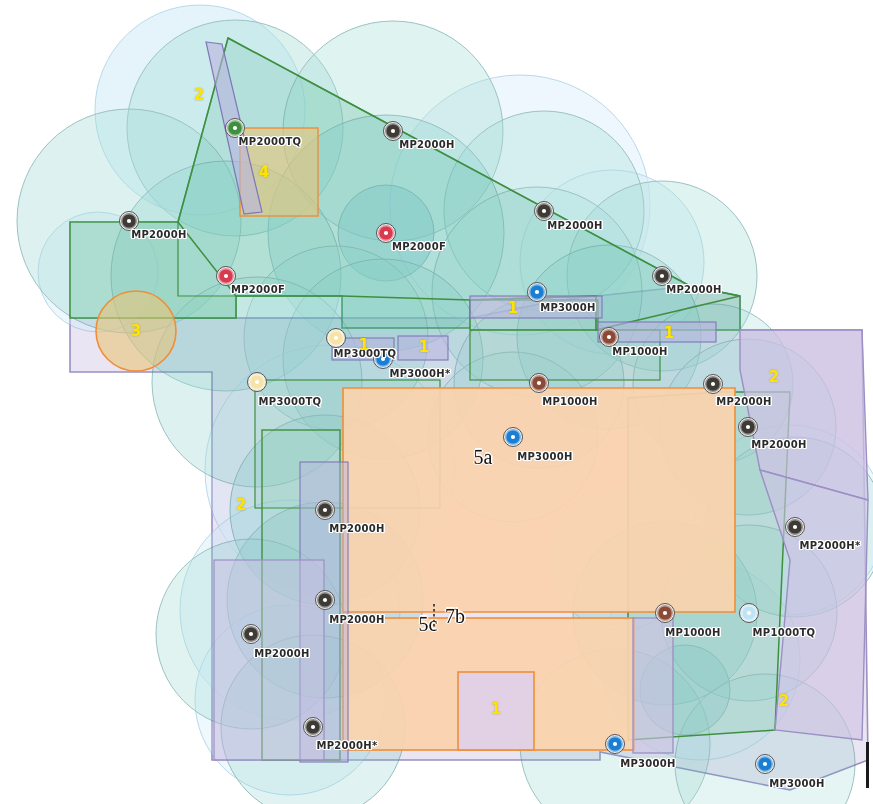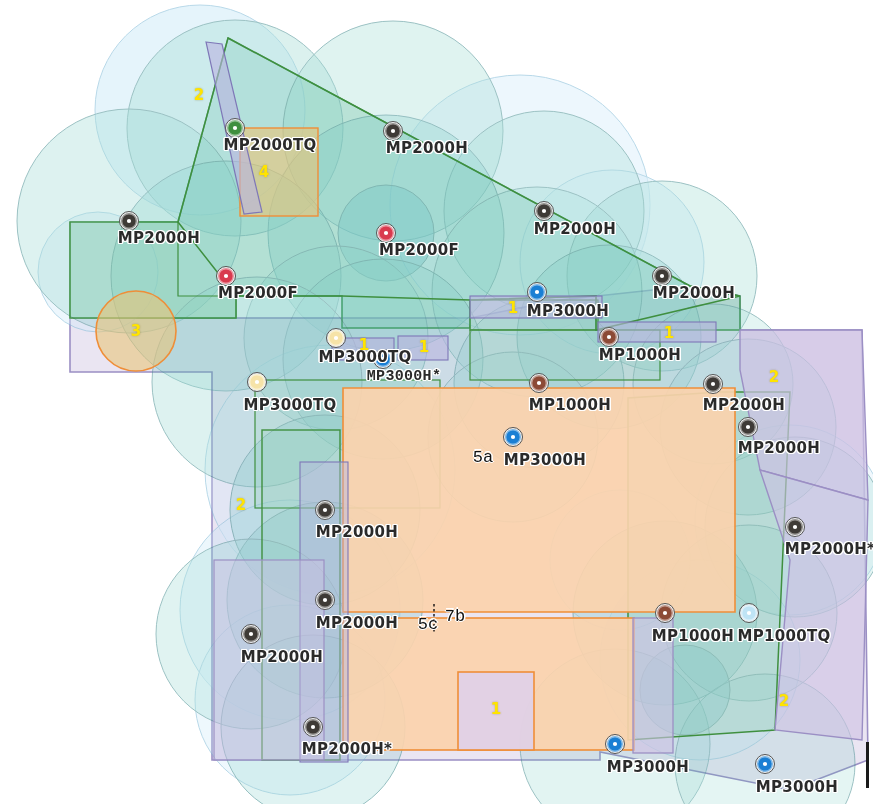--- a/index.html
+++ b/index.html
@@ -9,21 +9,21 @@
     font-family:"DejaVu Sans","Liberation Sans",sans-serif;
     overflow:hidden;
   }
   #stage{position:relative;width:873px;height:804px;background:#fff;}
   #plan{position:absolute;left:0;top:0;width:873px;height:804px;}
 
   
   .dev-label{
     position:absolute;
     font-family:"DejaVu Sans","Liberation Sans",sans-serif;
-    font-size:15px;
+    font-size:10px;
     font-weight:700;
     letter-spacing:0.3px;
     color:#2a2a2a;
     white-space:nowrap;
     transform:translate(-50%,0);
     text-shadow:
       -1.4px 0 #fff, 1.4px 0 #fff, 0 -1.4px #fff, 0 1.4px #fff,
       -1px -1px #fff, 1px -1px #fff, -1px 1px #fff, 1px 1px #fff;
     pointer-events:none;
   }
@@ -32,22 +32,22 @@
     font-family:"DejaVu Sans","Liberation Sans",sans-serif;
     font-size:15px;
     font-weight:700;
     color:#ffe400;
     transform:translate(-50%,-50%);
     text-shadow:0 0 2px rgba(120,100,0,.45);
     pointer-events:none;
   }
   .ann{
     position:absolute;
-    font-family:Liberation Mono, monospace;
-    font-size:17px;
+    font-family:Liberation Serif, serif;
+    font-size:20px;
     font-weight:400;
     color:#111;
     white-space:nowrap;
     transform:translate(-50%,-50%);
     text-shadow:-1.4px 0 #fff,1.4px 0 #fff,0 -1.4px #fff,0 1.4px #fff;
     pointer-events:none;
   }
   .hotspot{
     position:absolute;width:20px;height:20px;
     transform:translate(-50%,-50%);
@@ -296,21 +296,21 @@
       <div class="dev-label" style="left: 270px; top: 136px;">MP2000TQ</div>
       <div class="dev-label" style="left: 427px; top: 139px;">MP2000H</div>
       <div class="dev-label" style="left: 159px; top: 229px;">MP2000H</div>
       <div class="dev-label" style="left: 575px; top: 220px;">MP2000H</div>
       <div class="dev-label" style="left: 419px; top: 241px;">MP2000F</div>
       <div class="dev-label" style="left: 258px; top: 284px;">MP2000F</div>
       <div class="dev-label" style="left: 694px; top: 284px;">MP2000H</div>
       <div class="dev-label" style="left: 568px; top: 302px;">MP3000H</div>
       <div class="dev-label" style="left: 640px; top: 346px;">MP1000H</div>
       <div class="dev-label" style="left: 365px; top: 348px;">MP3000TQ</div>
-      <div class="dev-label" style="left: 404px; top: 368px; font-family: Liberation Mono, monospace;">MP3000H*</div>
+      <div class="dev-label" style="left: 420px; top: 368px;">MP3000H*</div>
       <div class="dev-label" style="left: 290px; top: 396px;">MP3000TQ</div>
       <div class="dev-label" style="left: 570px; top: 396px;">MP1000H</div>
       <div class="dev-label" style="left: 744px; top: 396px;">MP2000H</div>
       <div class="dev-label" style="left: 545px; top: 451px;">MP3000H</div>
       <div class="dev-label" style="left: 779px; top: 439px;">MP2000H</div>
       <div class="dev-label" style="left: 357px; top: 523px;">MP2000H</div>
       <div class="dev-label" style="left: 830px; top: 540px;">MP2000H*</div>
       <div class="dev-label" style="left: 357px; top: 614px;">MP2000H</div>
       <div class="dev-label" style="left: 282px; top: 648px;">MP2000H</div>
       <div class="dev-label" style="left: 693px; top: 627px;">MP1000H</div>

